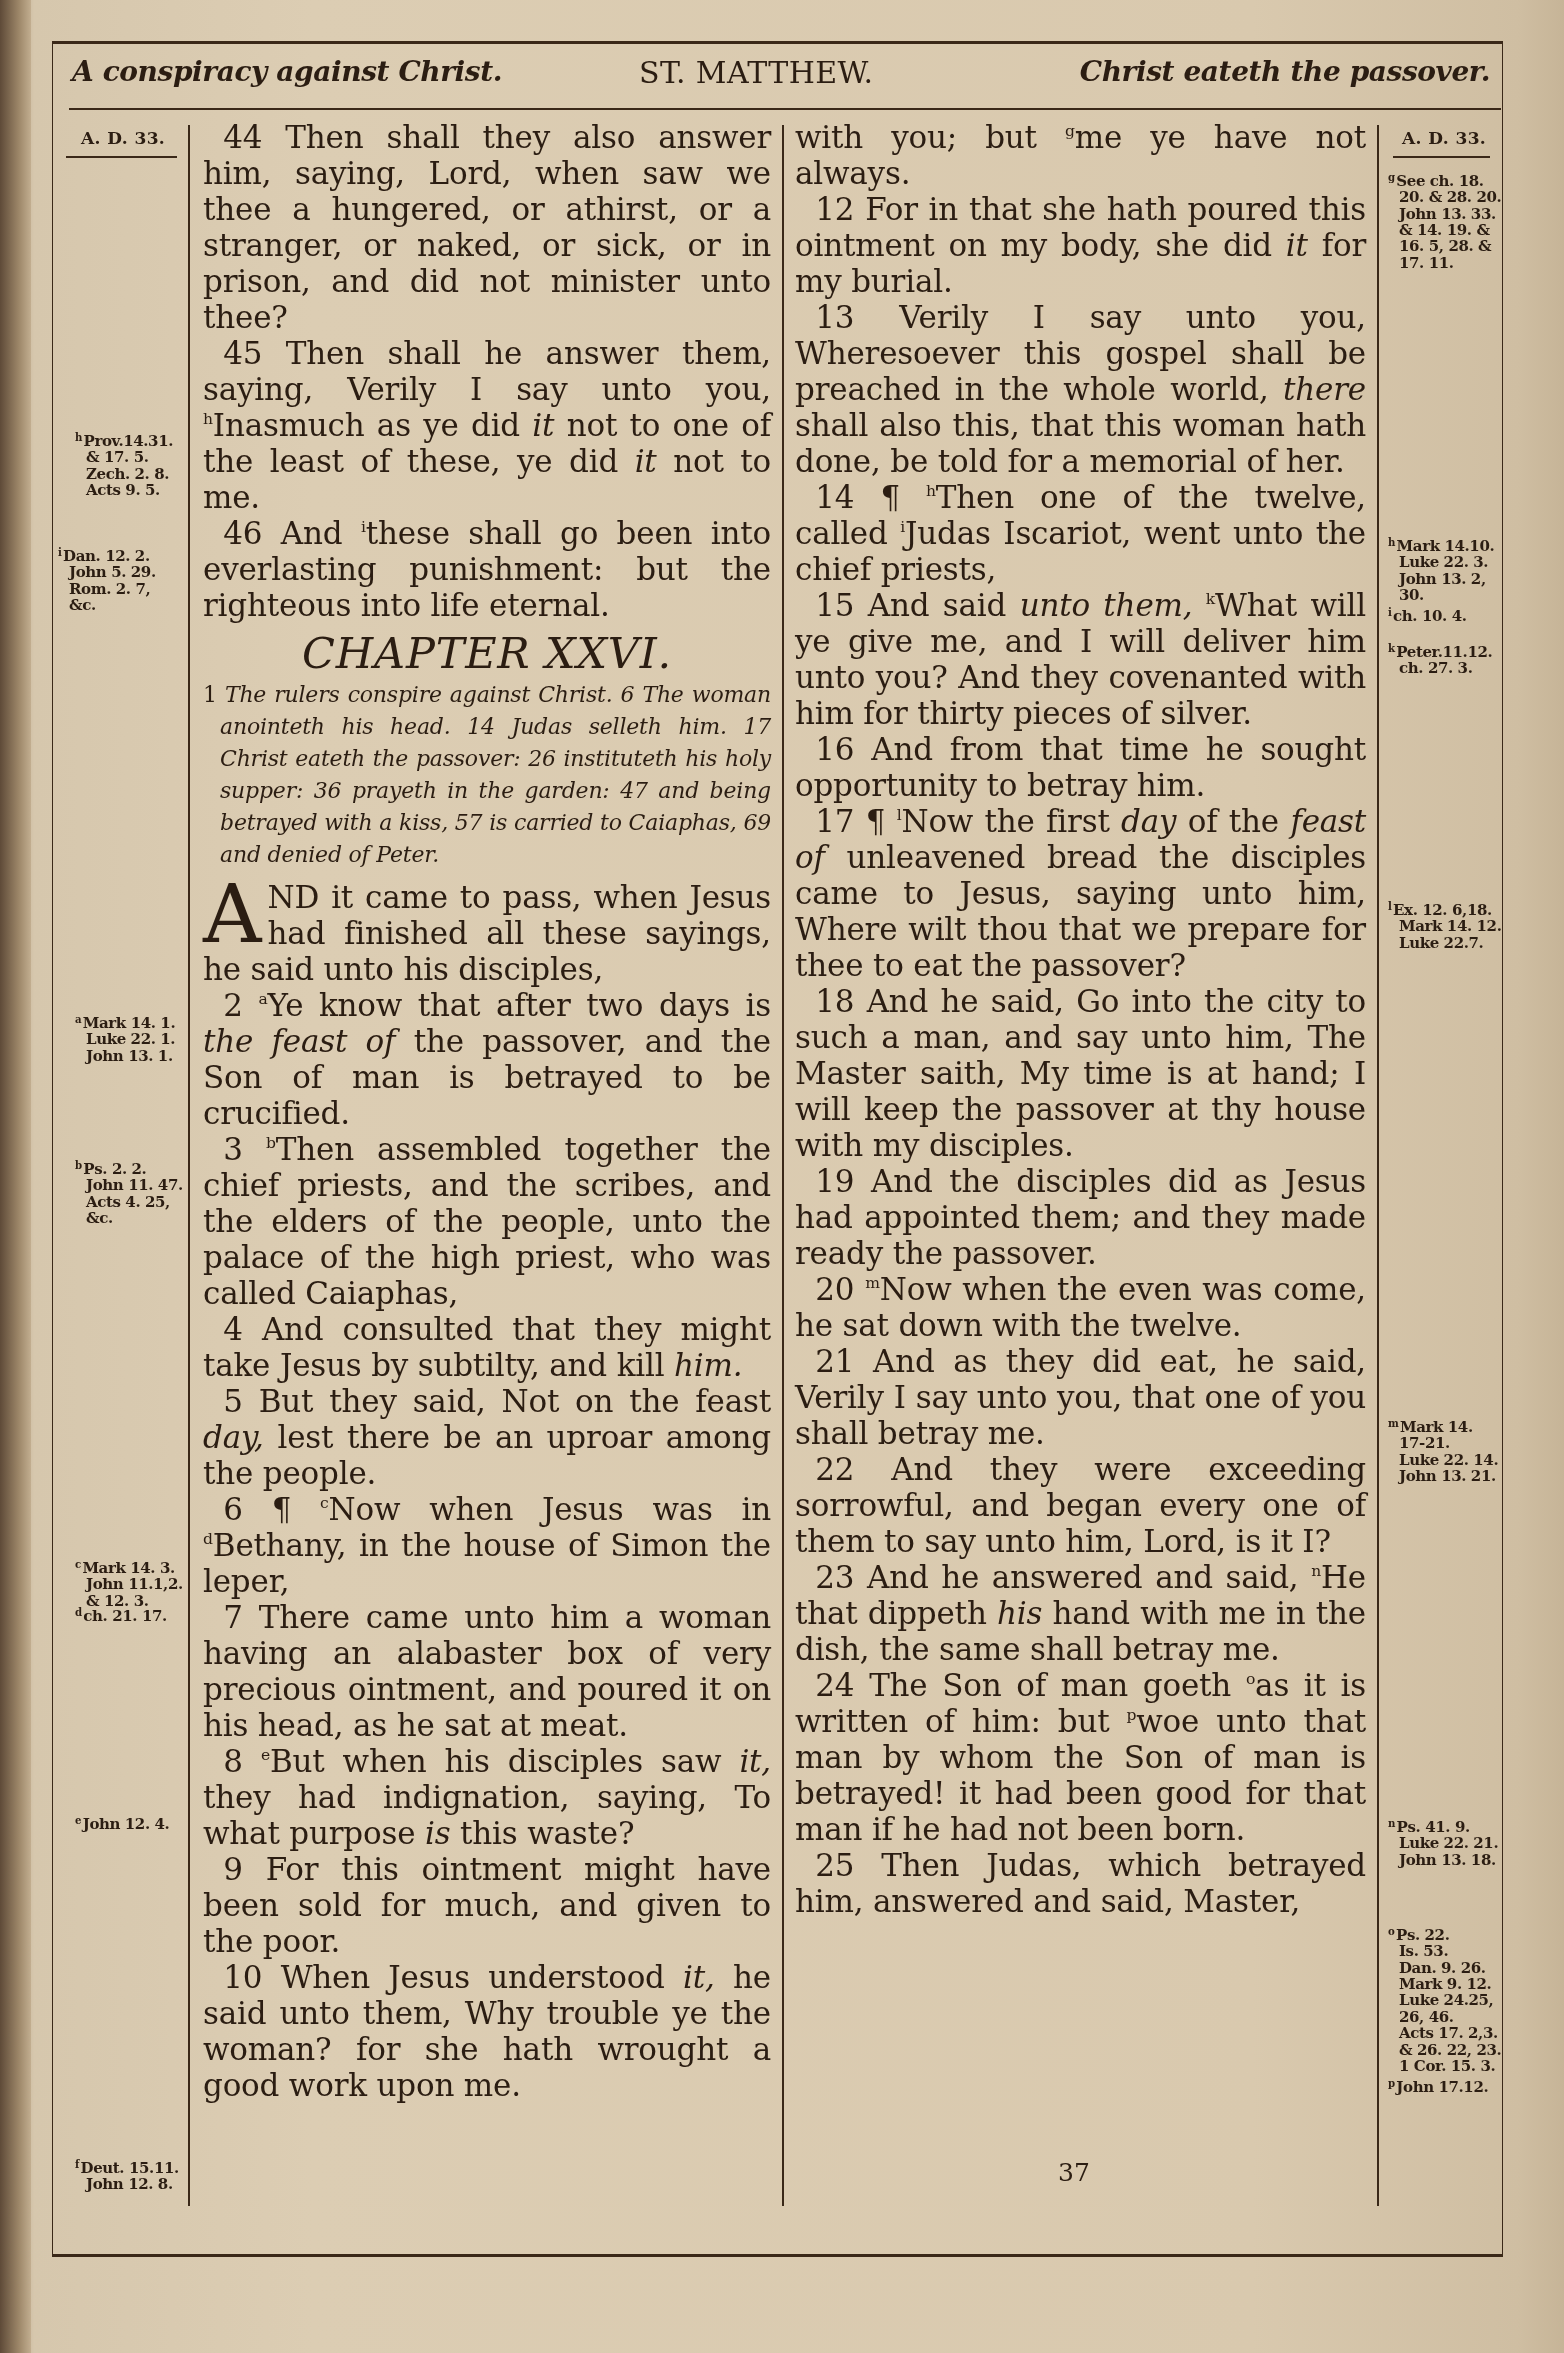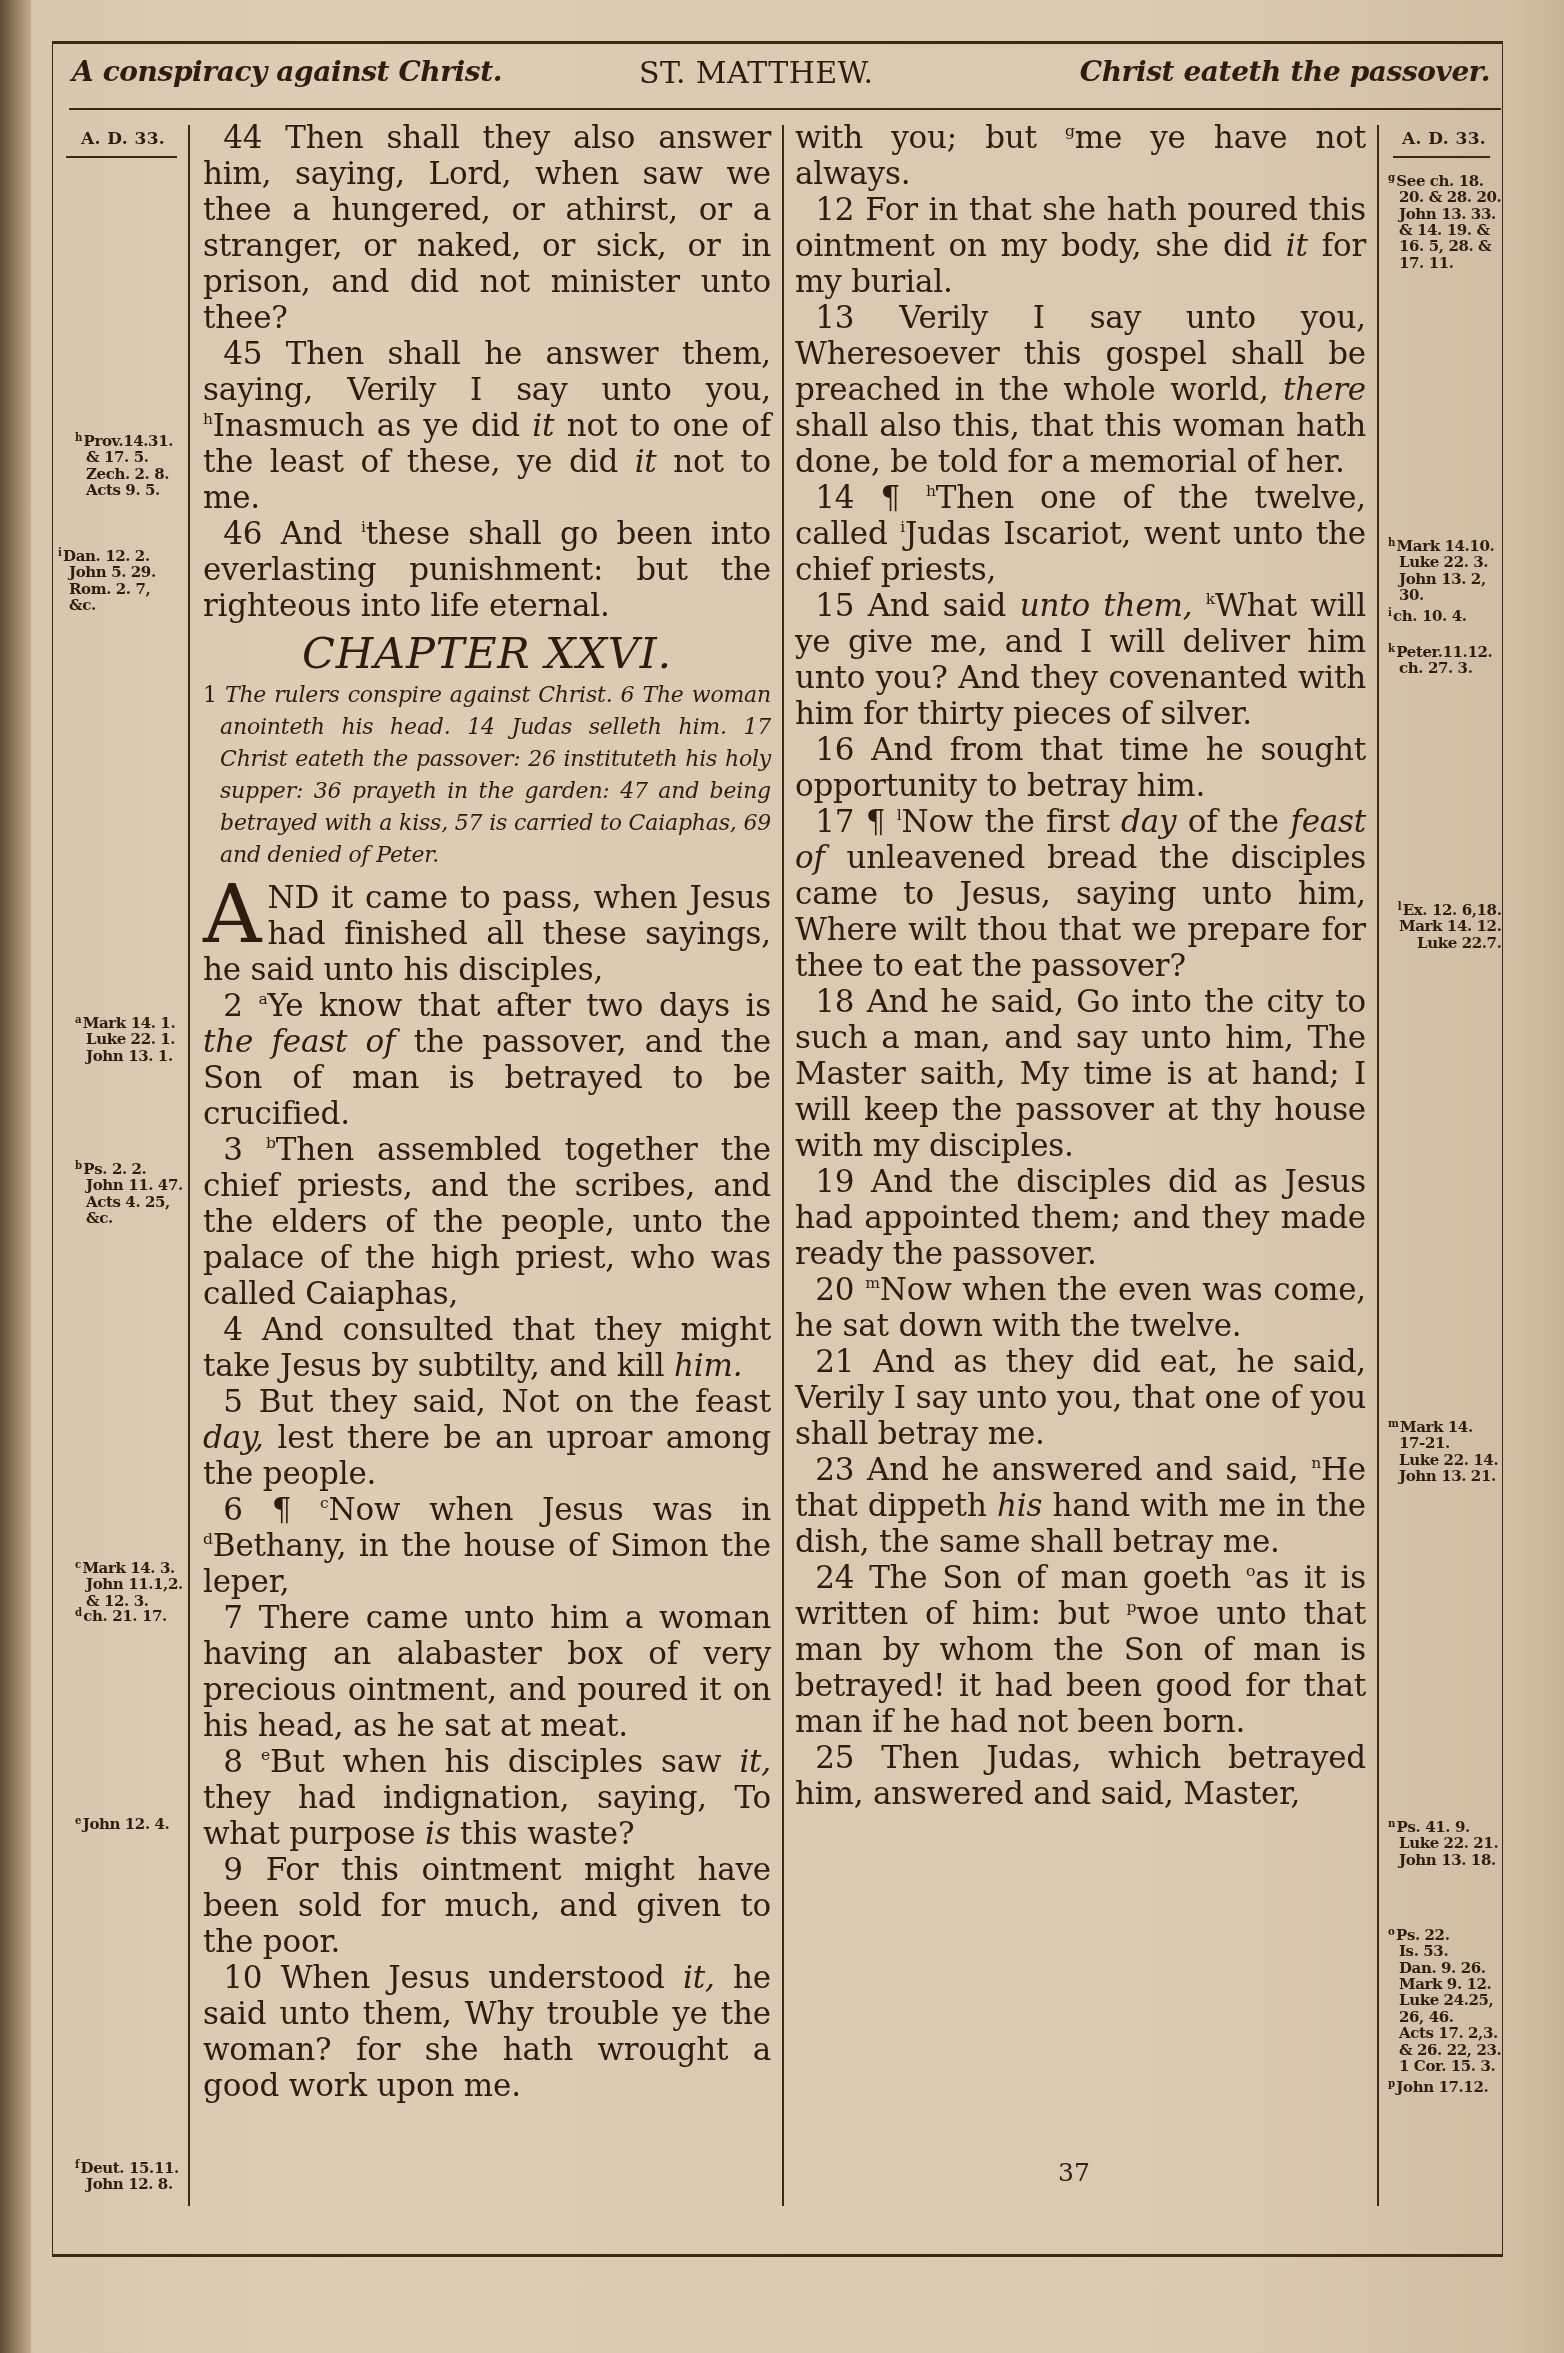--- a/index.html
+++ b/index.html
@@ -143,21 +143,21 @@
       <span class="ln"><span>John 13. 2,</span></span>
       <span class="ln"><span>30.</span></span>
     </div>
     <div class="margin-note" style="left: 1388px; top: 604px;">
       <span class="ln first"><span class="mk">i</span><span>ch. 10. 4.</span></span>
     </div>
     <div class="margin-note" style="left: 1388px; top: 640px;">
       <span class="ln first"><span class="mk">k</span><span>Peter.11.12.</span></span>
       <span class="ln"><span>ch. 27. 3.</span></span>
     </div>
-    <div class="margin-note" style="left: 1388px; top: 898px; text-align: right;">
+    <div class="margin-note" style="left: 1388px; top: 898px;">
       <span class="ln first"><span class="mk">l</span><span>Ex. 12. 6,18.</span></span>
       <span class="ln"><span>Mark 14. 12.</span></span>
       <span class="ln"><span>Luke 22.7.</span></span>
     </div>
     <div class="margin-note" style="left: 1388px; top: 1415px;">
       <span class="ln first"><span class="mk">m</span><span>Mark 14.</span></span>
       <span class="ln"><span>17-21.</span></span>
       <span class="ln"><span>Luke 22. 14.</span></span>
       <span class="ln"><span>John 13. 21.</span></span>
     </div>
@@ -207,19 +207,20 @@
   <p class="verse"><span>12</span> <span>For in that she hath poured this ointment on my body, she did</span> <i>it</i> <span>for my burial.</span></p>
   <p class="verse"><span>13</span> <span>Verily I say unto you, Wheresoever this gospel shall be preached in the whole world,</span> <i>there</i> <span>shall also this, that this woman hath done, be told for a memorial of her.</span></p>
   <p class="verse"><span>14</span> <span>¶</span> <sup>h</sup><span>Then one of the twelve, called</span> <sup>i</sup><span>Judas Iscariot, went unto the chief priests,</span></p>
   <p class="verse"><span>15</span> <span>And said</span> <i>unto them,</i> <sup>k</sup><span>What will ye give me, and I will deliver him unto you? And they covenanted with him for thirty pieces of silver.</span></p>
   <p class="verse"><span>16</span> <span>And from that time he sought opportunity to betray him.</span></p>
   <p class="verse"><span>17</span> <span>¶</span> <sup>l</sup><span>Now the first</span> <i>day</i> <span>of the</span> <i>feast of</i> <span>unleavened bread the disciples came to Jesus, saying unto him, Where wilt thou that we prepare for thee to eat the passover?</span></p>
   <p class="verse"><span>18</span> <span>And he said, Go into the city to such a man, and say unto him, The Master saith, My time is at hand; I will keep the passover at thy house with my disciples.</span></p>
   <p class="verse"><span>19</span> <span>And the disciples did as Jesus had appointed them; and they made ready the passover.</span></p>
   <p class="verse"><span>20</span> <sup>m</sup><span>Now when the even was come, he sat down with the twelve.</span></p>
   <p class="verse"><span>21</span> <span>And as they did eat, he said, Verily I say unto you, that one of you shall betray me.</span></p>
+  <p class="verse"><span>22</span> <span>And they were exceeding sorrowful, and began every one of them to say unto him, Lord, is it I?</span></p>
   <p class="verse"><span>23</span> <span>And he answered and said,</span> <sup>n</sup><span>He that dippeth</span> <i>his</i> <span>hand with me in the dish, the same shall betray me.</span></p>
   <p class="verse"><span>24</span> <span>The Son of man goeth</span> <sup>o</sup><span>as it is written of him: but</span> <sup>p</sup><span>woe unto that man by whom the Son of man is betrayed! it had been good for that man if he had not been born.</span></p>
   <p class="verse"><span>25</span> <span>Then Judas, which betrayed him, answered and said, Master,</span></p>
 </div>
 
 <div class="page-number" style="left:1058px; top:2158px;">37</div>
 
 
 </body></html>

